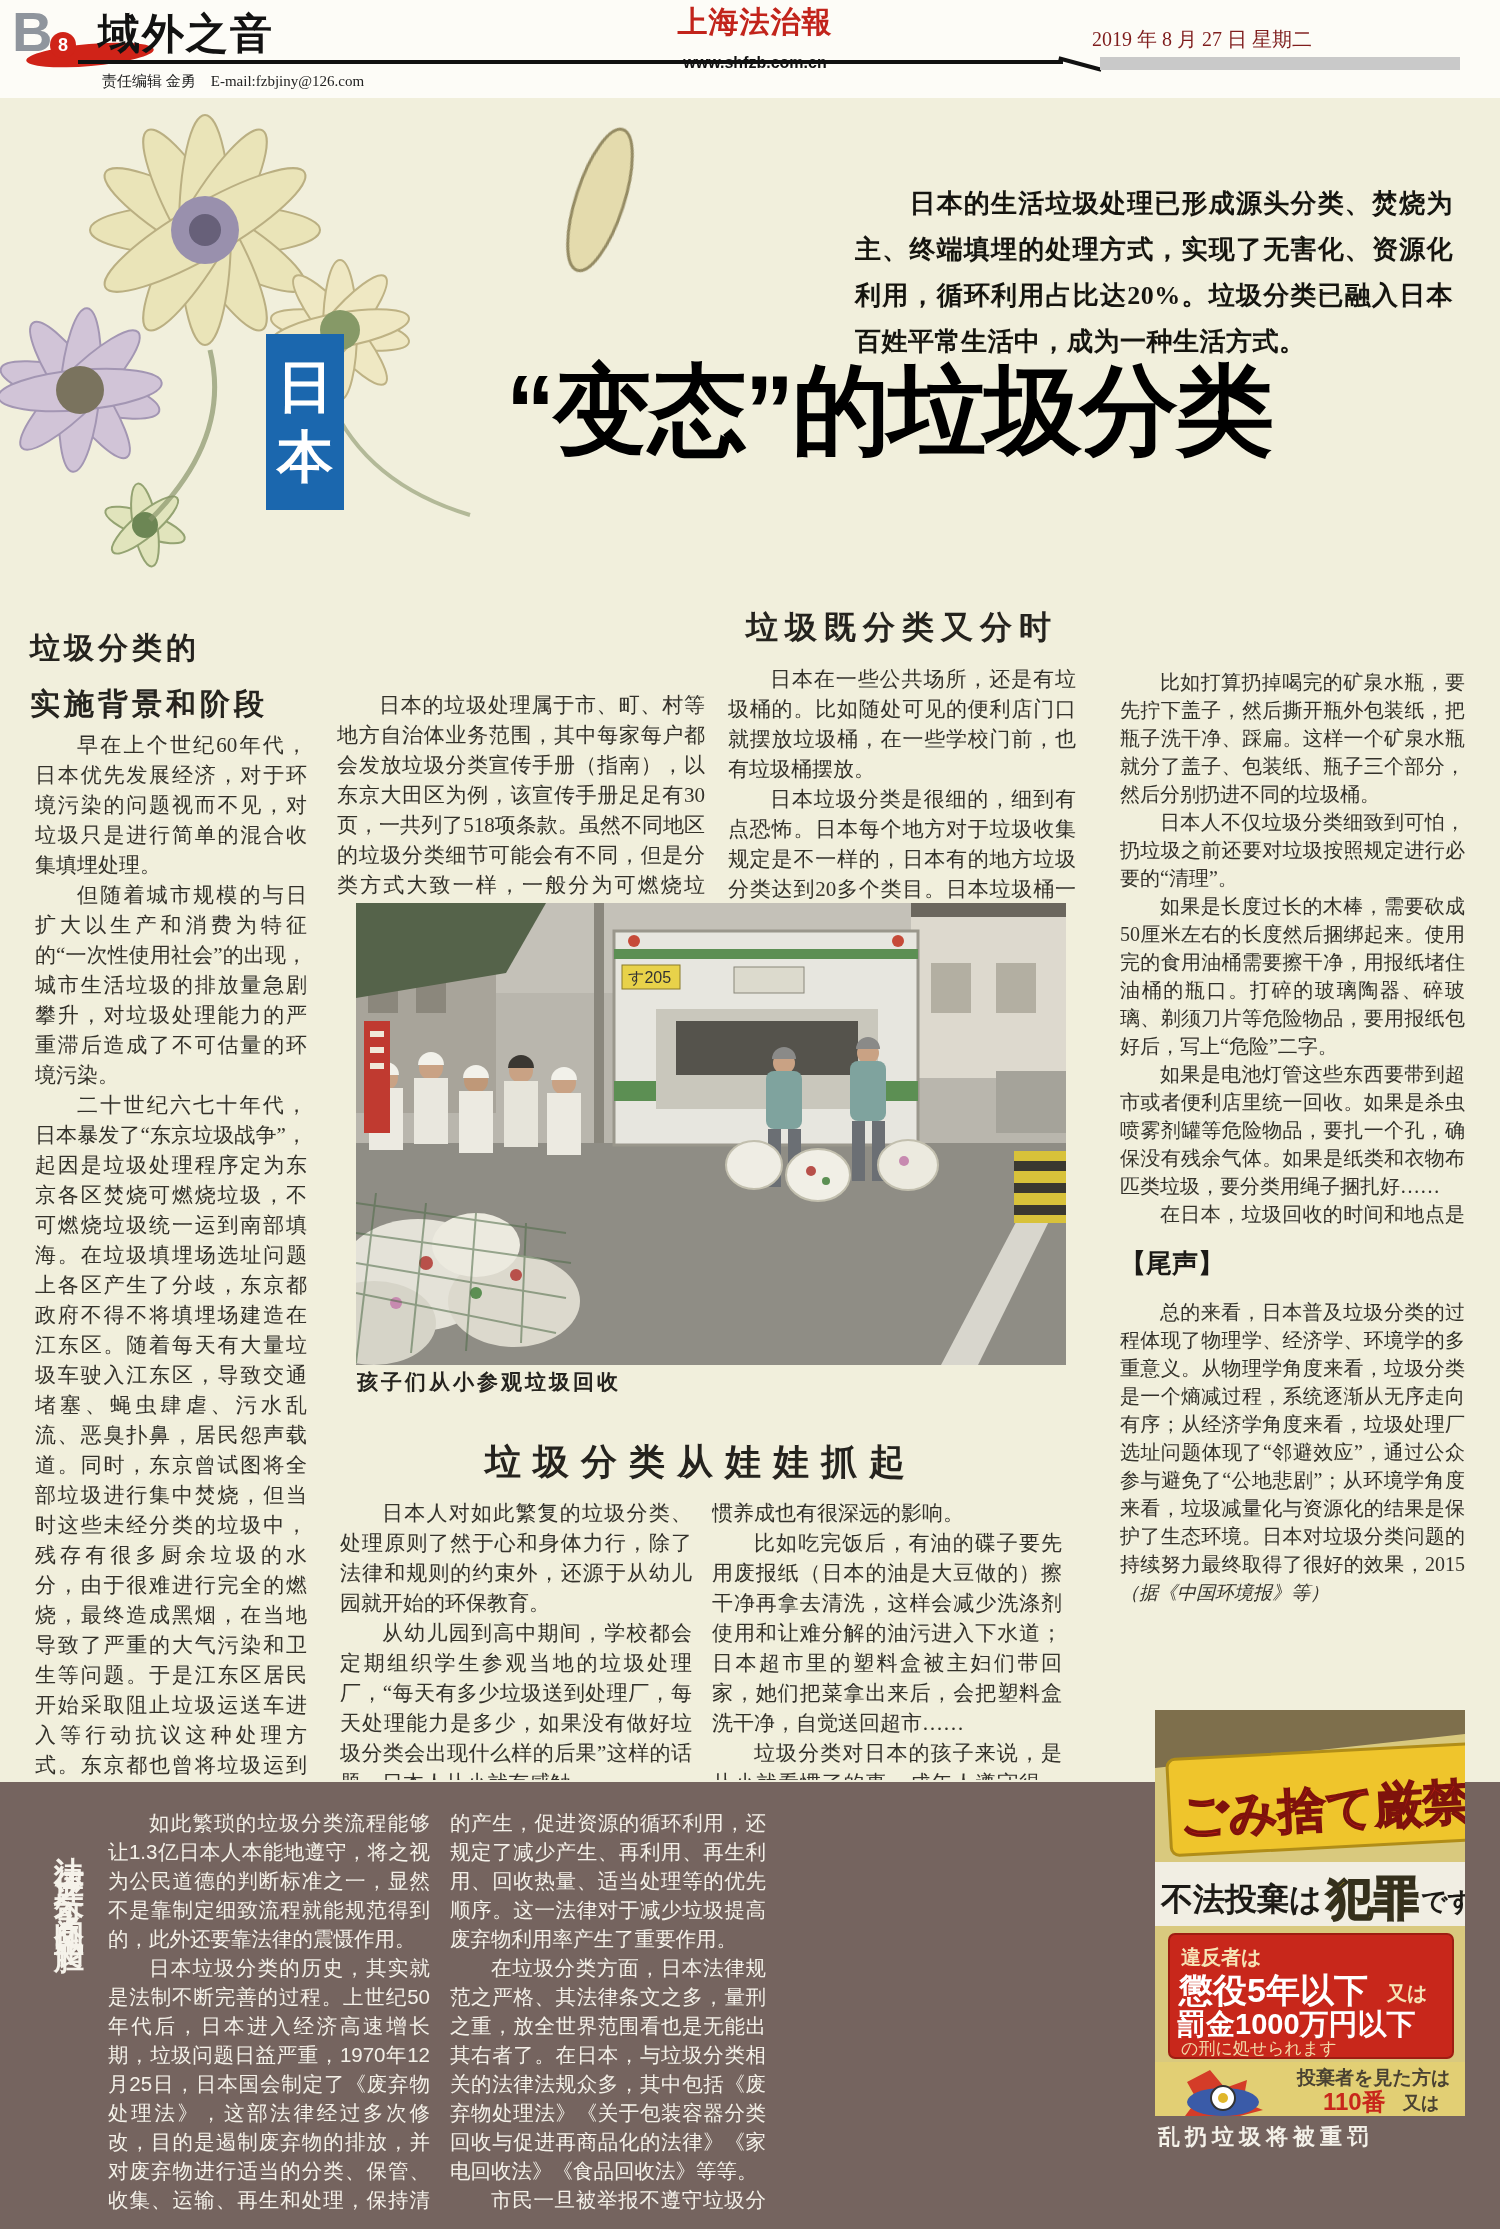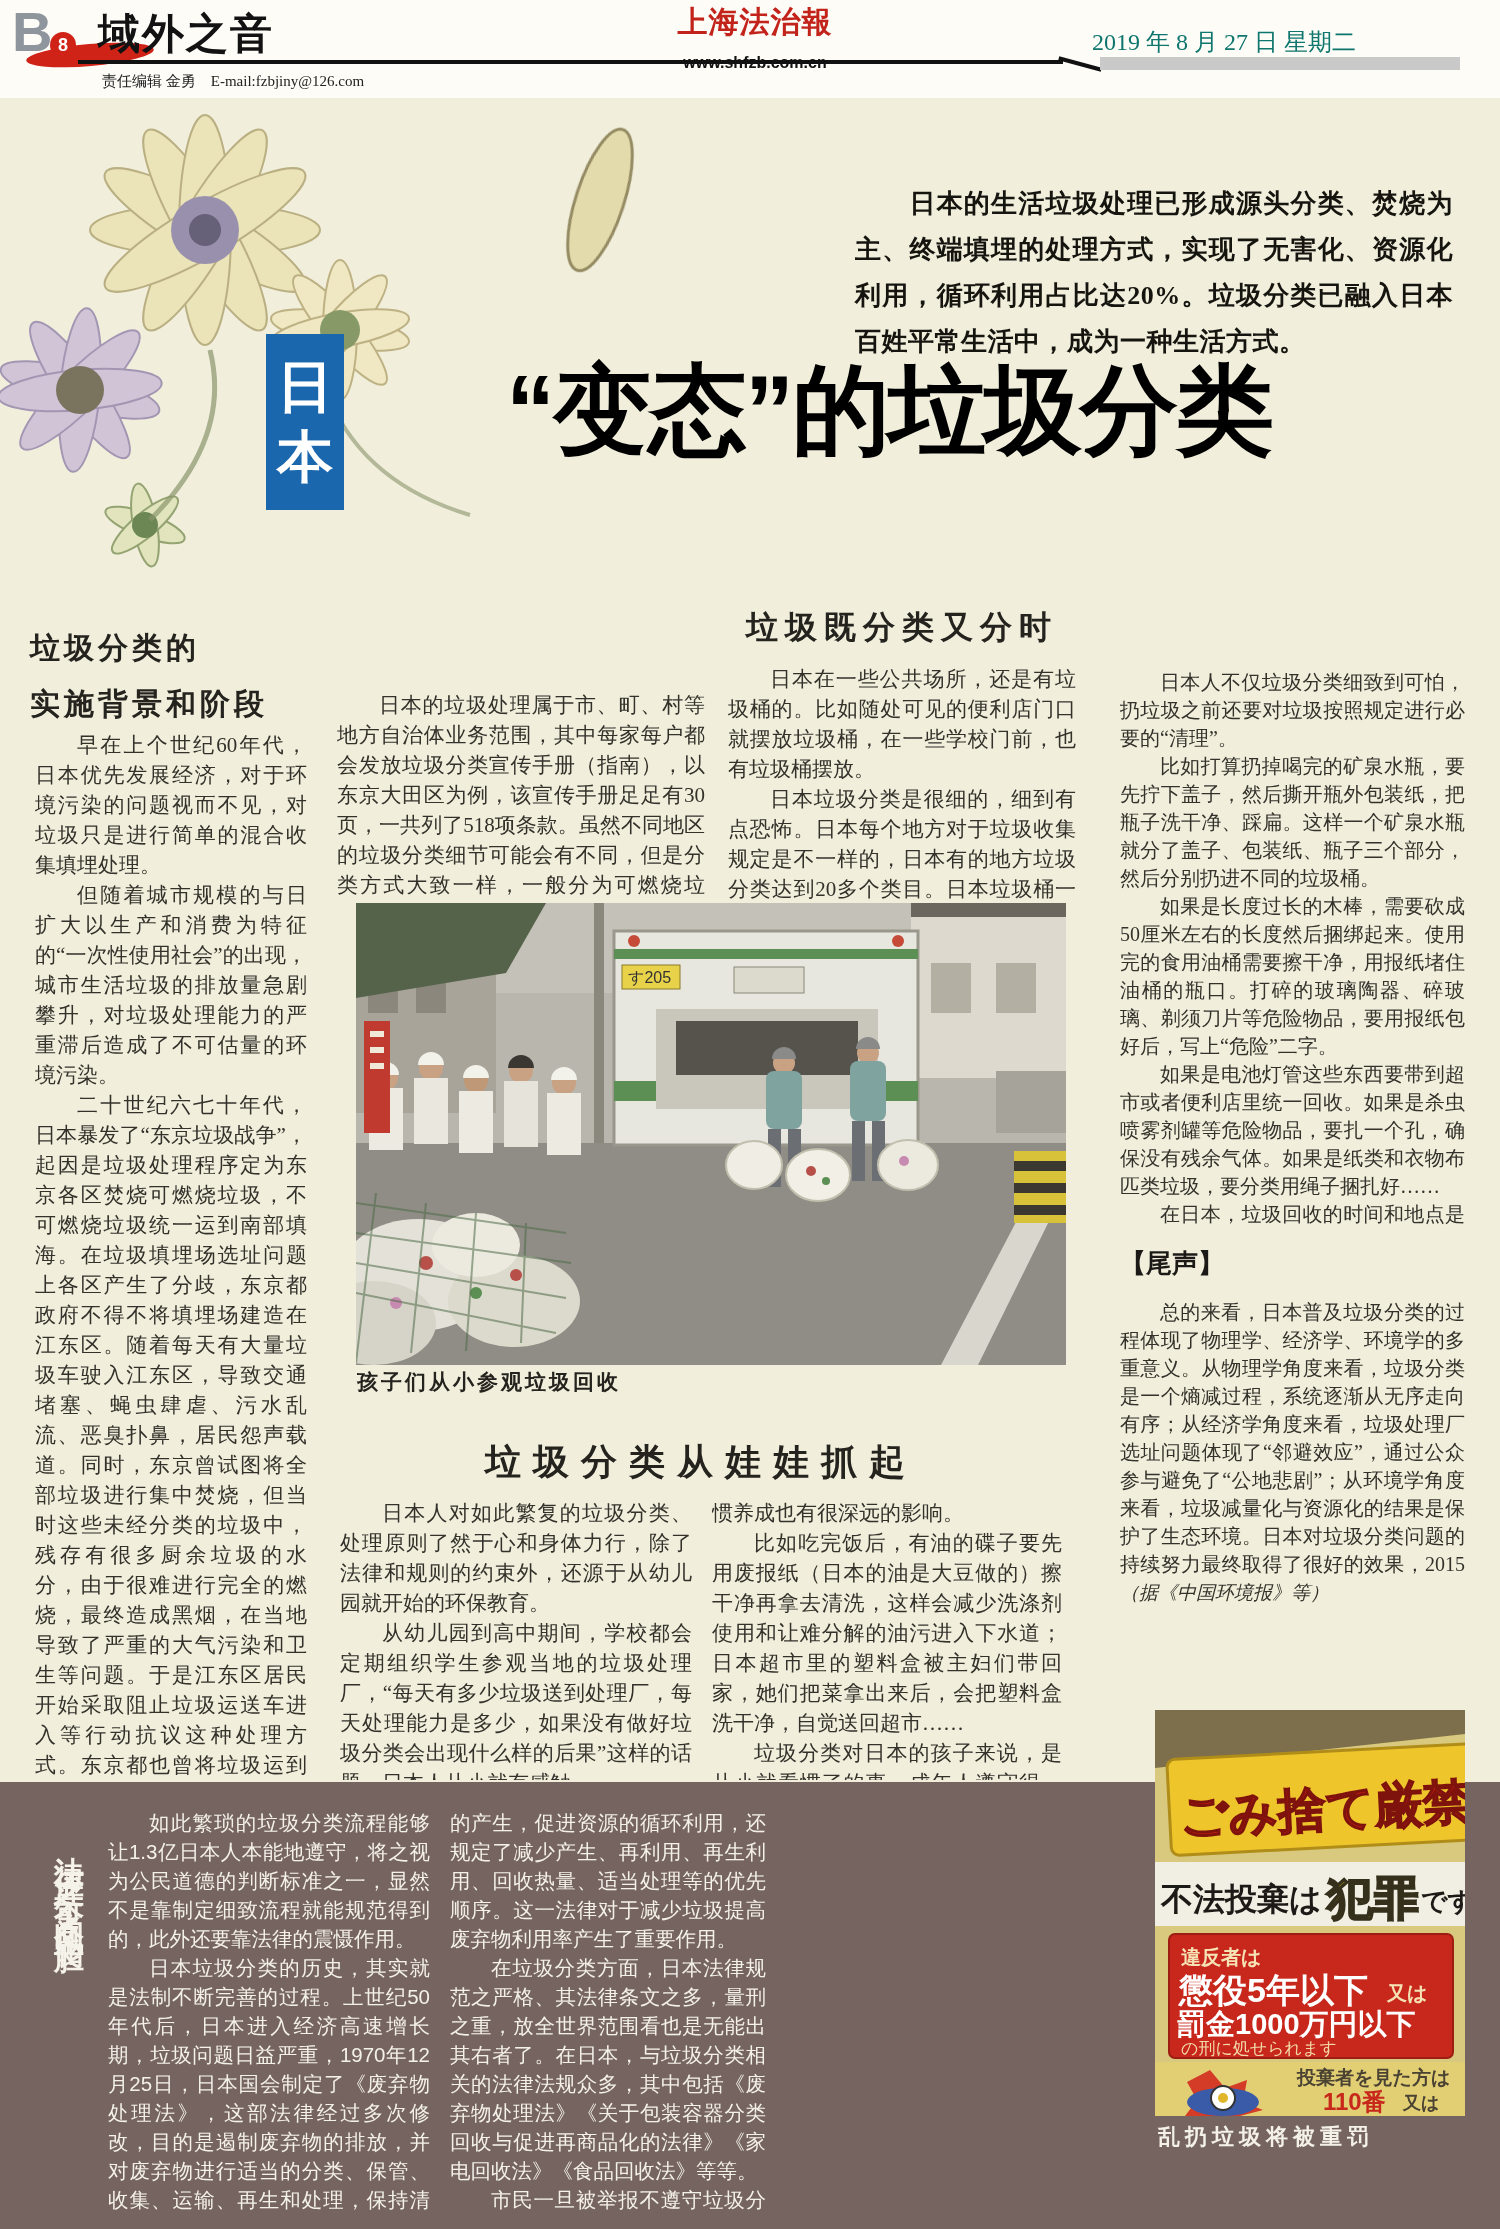--- a/index.html
+++ b/index.html
@@ -14,21 +14,21 @@
   .sans{font-family:"Liberation Sans","DejaVu Sans",sans-serif;}
   
   .b8-letter{font-size:56px;font-weight:900;color:#8f959d;line-height:1;}
   .b8-circle{width:26px;height:26px;border-radius:50%;background:#d02318;color:#fff;
     font-size:18px;font-weight:900;text-align:center;line-height:26px;}
   .b8-swoosh{width:128px;height:22px;background:#d02318;border-radius:50%;transform:rotate(-5deg);}
   .section-title{font-size:42px;font-weight:900;color:#121212;letter-spacing:2px;}
   .editor-line{font-size:15px;color:#222;}
   .masthead{font-size:30px;font-weight:700;color:#c2241b;letter-spacing:1px;}
   .website{font-size:16px;font-weight:bold;color:#111;}
-  .date{font-size:24px;color:#0f766e;}
+  .date{font-size:20px;color:#7f1d1d;}
   .rule{background:#111;}
   .graybar{background:#c9c9c9;}
   
   .intro{font-size:26px;line-height:46px;font-weight:600;color:#15140f;
     text-align:justify;letter-spacing:0.5px;}
   .tagbox{background:#1b67ae;display:flex;flex-direction:column;align-items:center;
     justify-content:center;gap:14px;}
   .tagbox span{color:#fff;font-size:56px;font-weight:900;line-height:1;
     font-family:"Liberation Sans","DejaVu Sans",sans-serif;}
   .bigheadline{font-size:98px;font-weight:900;color:#000000;letter-spacing:-2px;
@@ -143,22 +143,22 @@
 <div class="abs bodycol f21" style="left:337px;top:690px;width:368px;height:208px;">
   <p>日本的垃圾处理属于市、町、村等地方自治体业务范围，其中每家每户都会发放垃圾分类宣传手册（指南），以东京大田区为例，该宣传手册足足有30页，一共列了518项条款。虽然不同地区的垃圾分类细节可能会有不同，但是分类方式大致一样，一般分为可燃烧垃圾、不可燃烧垃圾、粗大垃圾、资源垃圾、有害垃圾和其他垃圾等。</p>
 
 </div>
 <div class="abs h-mid" style="left:728px;top:606px;width:348px;">垃圾既分类又分时</div>
 <div class="abs bodycol f21" style="left:728px;top:664px;width:348px;height:236px;">
   <p>日本在一些公共场所，还是有垃圾桶的。比如随处可见的便利店门口就摆放垃圾桶，在一些学校门前，也有垃圾桶摆放。</p>
   <p>日本垃圾分类是很细的，细到有点恐怖。日本每个地方对于垃圾收集规定是不一样的，日本有的地方垃圾分类达到20多个类目。日本垃圾桶一套一般都有四五个以上，每个垃圾桶收集的垃圾不同。</p>
 </div>
 <div class="abs bodycol f20" style="left:1120px;top:668px;width:345px;height:562px;">
+  <p>比如打算扔掉喝完的矿泉水瓶，要先拧下盖子，然后撕开瓶外包装纸，把瓶子洗干净、踩扁。这样一个矿泉水瓶就分了盖子、包装纸、瓶子三个部分，然后分别扔进不同的垃圾桶。</p>
   <p>日本人不仅垃圾分类细致到可怕，扔垃圾之前还要对垃圾按照规定进行必要的“清理”。</p>
-  <p>比如打算扔掉喝完的矿泉水瓶，要先拧下盖子，然后撕开瓶外包装纸，把瓶子洗干净、踩扁。这样一个矿泉水瓶就分了盖子、包装纸、瓶子三个部分，然后分别扔进不同的垃圾桶。</p>
   <p>如果是长度过长的木棒，需要砍成50厘米左右的长度然后捆绑起来。使用完的食用油桶需要擦干净，用报纸堵住油桶的瓶口。打碎的玻璃陶器、碎玻璃、剃须刀片等危险物品，要用报纸包好后，写上“危险”二字。</p>
   <p>如果是电池灯管这些东西要带到超市或者便利店里统一回收。如果是杀虫喷雾剂罐等危险物品，要扎一个孔，确保没有残余气体。如果是纸类和衣物布匹类垃圾，要分类用绳子捆扎好……</p>
   <p>在日本，垃圾回收的时间和地点是固定的，并不是喜欢什么时候扔就什么时候扔。因为厨余垃圾会产生味道，所以可燃垃圾一周有两次回收的时间。而其他的资源垃圾一周回收一次。具体时间各地区不一样，如果错过了这个时间，那就只能放在家臭上几天了。</p>
 </div>
 
 <svg class="abs" style="left:356px;top:903px;" width="710" height="462" viewBox="0 0 710 462">
   <rect width="710" height="462" fill="#b9b6ad"></rect>
   <rect x="140" y="0" width="430" height="90" fill="#c4c1b8"></rect>
   <rect x="0" y="50" width="140" height="160" fill="#a8a49a"></rect>
   <rect x="12" y="70" width="30" height="40" fill="#8b877c"></rect>

